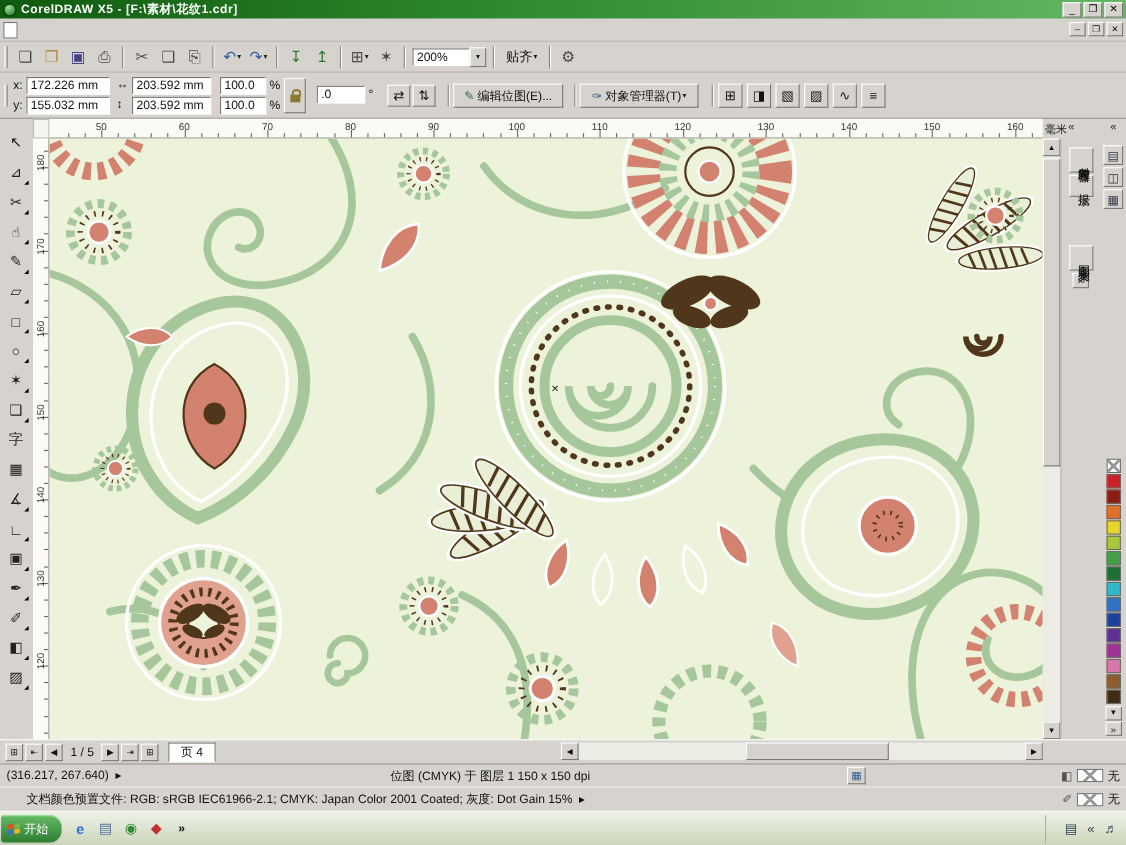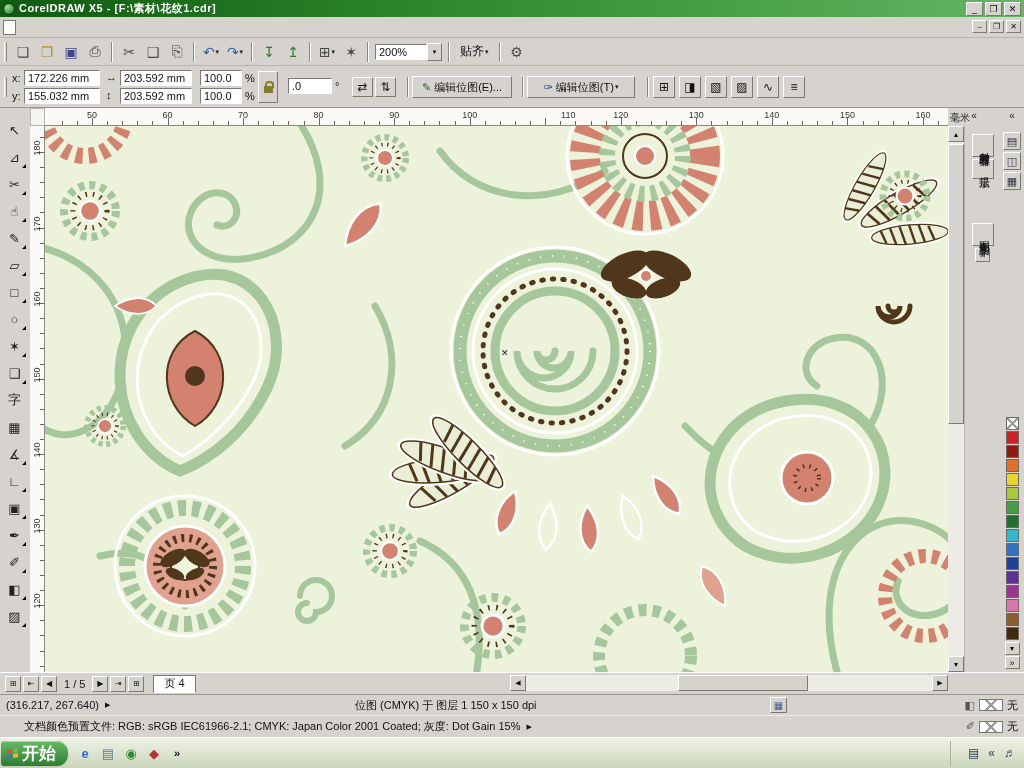--- a/index.html
+++ b/index.html
@@ -75,21 +75,21 @@
   #page-tab{margin-left:8px;height:18px;padding:0 10px;background:#fff;border:1px solid #7a7a72;border-bottom-color:#fff;display:flex;align-items:center;font-size:11px;white-space:nowrap;}
   #pagebar-filler{position:absolute;left:948px;top:672px;width:76px;height:22px;background:#d6d3ce;border-top:1px solid #fff;}
   
   #status1{position:absolute;left:0;top:694px;width:1024px;height:21px;background:#d6d3ce;border-top:1px solid #9a978f;display:flex;align-items:center;}
   #status2{position:absolute;left:0;top:715px;width:1024px;height:22px;background:#d6d3ce;border-top:1px solid #eceae3;display:flex;align-items:center;}
   .flyarr{font-size:7px;margin:0 6px;}
   .stat-ind{display:flex;align-items:center;margin-left:auto;margin-right:6px;}
   .noneswatch{width:24px;height:12px;border:1px solid #777;background:linear-gradient(45deg,transparent 44%,#999 44% 56%,transparent 56%),linear-gradient(-45deg,transparent 44%,#999 44% 56%,transparent 56%),#fff;margin:0 4px;}
   
   #taskbar{position:absolute;left:0;top:737px;width:1024px;height:31px;background:linear-gradient(#eef2e6,#ccd6bc);border-top:1px solid #fff;display:flex;align-items:center;}
-  #startbtn{height:25px;margin-left:1px;padding:0 12px 0 6px;border-radius:3px 11px 11px 3px;background:linear-gradient(#66bb66,#2e7d32);color:#fff;font-weight:bold;font-size:17px;display:flex;align-items:center;box-shadow:inset 0 1px 0 #9d9,0 1px 2px #9994;}
+  #startbtn{height:25px;margin-left:1px;padding:0 12px 0 6px;border-radius:3px 11px 11px 3px;background:linear-gradient(#66bb66,#2e7d32);color:#fff;font-weight:normal;font-size:11px;display:flex;align-items:center;box-shadow:inset 0 1px 0 #9d9,0 1px 2px #9994;}
   .flag{display:grid;grid-template-columns:5px 5px;grid-template-rows:4px 4px;gap:1px;margin-right:4px;transform:skewY(-8deg);}
   .flag span{display:block;}
   .qbtn{width:20px;height:20px;margin-left:3px;display:flex;align-items:center;justify-content:center;font-size:13px;font-weight:bold;}
   #taskbtn{width:218px;height:24px;margin-left:8px;background:linear-gradient(#fdfefc,#e4ecdb);border:1px solid #7a8a6a;border-radius:2px;display:flex;align-items:center;padding:0 5px;font-size:11px;white-space:nowrap;overflow:hidden;}
   #taskbtn .ticon{width:12px;height:12px;border-radius:50%;background:radial-gradient(circle at 35% 30%,#9fdf9f,#1d6b1d);margin-right:5px;flex:none;}
   #tray{margin-left:auto;height:25px;border-left:1px solid #a9b39b;display:flex;align-items:center;padding:0 8px;}
   .trayicon{margin-left:9px;font-size:12px;color:#345;}
 </style>
 </head>
 <body>
@@ -207,21 +207,21 @@
 
     <span class="tsep pb-abs" style="left:403px;top:11px;"></span>
 
     <div class="pbtn raised pb-abs" style="left:412px;top:10px;width:100px;height:22px;font-size:11px;">
       <span style="margin-right:3px;color:#2a6a2a;">✎</span>
       <span>编辑位图(E)...</span>
     </div>
     <span class="tsep pb-abs" style="left:518px;top:11px;"></span>
     <div class="pbtn raised pb-abs" style="left:527px;top:10px;width:108px;height:22px;font-size:11px;">
       <span style="margin-right:3px;color:#2a4a8a;">✑</span>
-      <span>编辑位图(T)</span>
+      <span>对象管理器(T)</span>
       <span class="dd">▾</span>
     </div>
     <span class="tsep pb-abs" style="left:643px;top:11px;"></span>
     <span id="pb-iconbtns"><div class="pbtn raised pb-abs" style="left: 653px; top: 10px; width: 22px; height: 22px;">⊞</div><div class="pbtn raised pb-abs" style="left: 679px; top: 10px; width: 22px; height: 22px;">◨</div><div class="pbtn raised pb-abs" style="left: 705px; top: 10px; width: 22px; height: 22px;">▧</div><div class="pbtn raised pb-abs" style="left: 731px; top: 10px; width: 22px; height: 22px;">▨</div><div class="pbtn raised pb-abs" style="left: 757px; top: 10px; width: 22px; height: 22px;">∿</div><div class="pbtn raised pb-abs" style="left: 783px; top: 10px; width: 22px; height: 22px;">≡</div></span>
   </div>
 
   <div id="ruler-corner"></div>
   <div id="hruler">
       <div class="tick" style="left: 16.784px; height: 4px;"></div>
       <div class="tick" style="left: 31.892px; height: 4px;"></div>
@@ -255,21 +255,21 @@
       <div class="tick" style="left: 379.376px; height: 4px;"></div>
       <div class="tick" style="left: 394.484px; height: 4px;"></div>
       <div class="tick" style="left: 409.592px; height: 4px;"></div>
       <div class="tick" style="left: 424.7px; height: 7px;"></div>
       <span class="hlabel" style="left: 424.7px;">100</span>
       <div class="tick" style="left: 439.808px; height: 4px;"></div>
       <div class="tick" style="left: 454.916px; height: 4px;"></div>
       <div class="tick" style="left: 470.024px; height: 4px;"></div>
       <div class="tick" style="left: 485.132px; height: 4px;"></div>
       <div class="tick" style="left: 500.24px; height: 7px;"></div>
-      <span class="hlabel" style="left: 500.24px; margin-left: 23px;">110</span>
+      <span class="hlabel" style="left: 500.24px;">110</span>
       <div class="tick" style="left: 515.348px; height: 4px;"></div>
       <div class="tick" style="left: 530.456px; height: 4px;"></div>
       <div class="tick" style="left: 545.564px; height: 4px;"></div>
       <div class="tick" style="left: 560.672px; height: 4px;"></div>
       <div class="tick" style="left: 575.78px; height: 7px;"></div>
       <span class="hlabel" style="left: 575.78px;">120</span>
       <div class="tick" style="left: 590.888px; height: 4px;"></div>
       <div class="tick" style="left: 605.996px; height: 4px;"></div>
       <div class="tick" style="left: 621.104px; height: 4px;"></div>
       <div class="tick" style="left: 636.212px; height: 4px;"></div>

